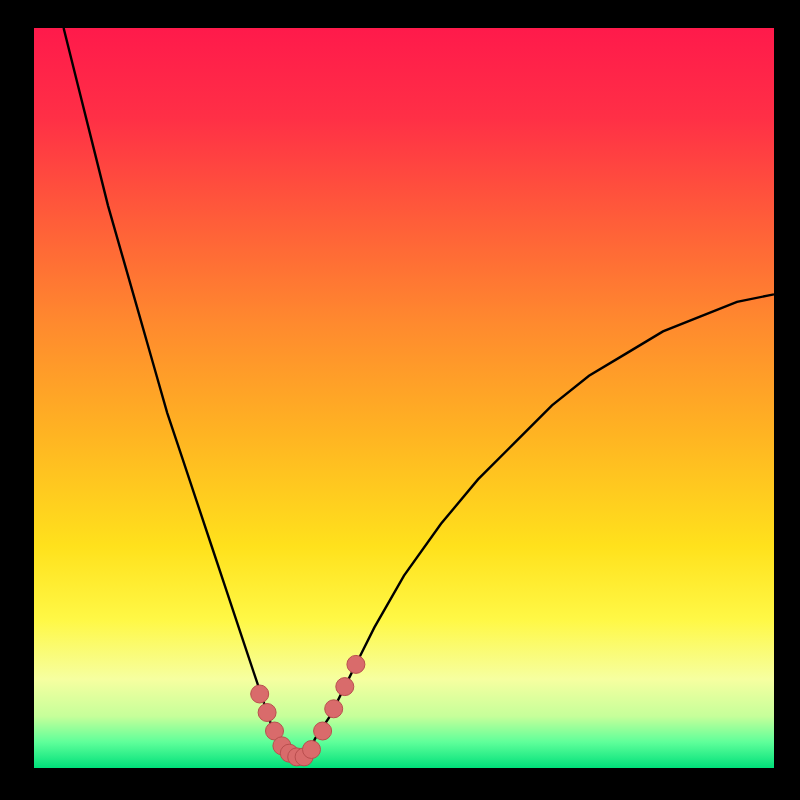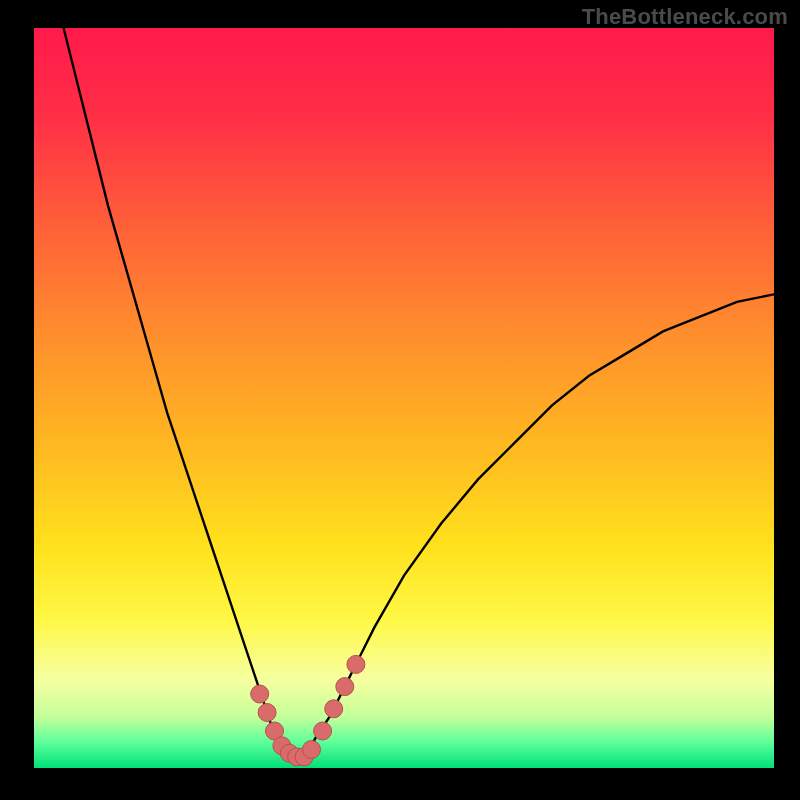--- a/index.html
+++ b/index.html
@@ -40,21 +40,20 @@
     position: absolute;
     left: 0;
     top: 0;
   }
 </style>
 </head>
 <body>
 
 <div class="frame">
 
-  <div class="watermark">TheBottleneck.com</div>
 
   <div class="plot">
     <svg id="chart-svg" width="740" height="740" viewBox="0 0 740 740" preserveAspectRatio="none">
       <defs>
         <linearGradient id="bg-grad" x1="0" y1="0" x2="0" y2="1">
             <stop offset="0%" stop-color="#ff1a4b"></stop>
             <stop offset="12%" stop-color="#ff2f46"></stop>
             <stop offset="25%" stop-color="#ff5a3a"></stop>
             <stop offset="40%" stop-color="#ff8a2e"></stop>
             <stop offset="55.00000000000001%" stop-color="#ffb422"></stop>

